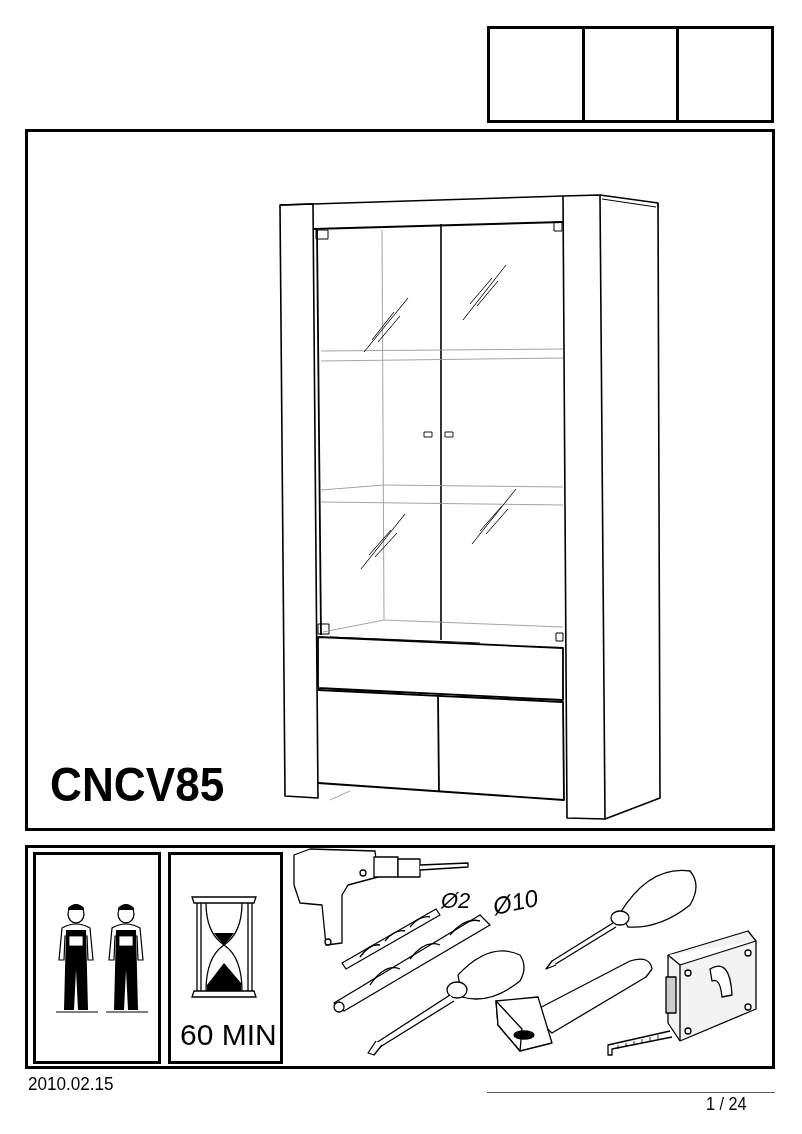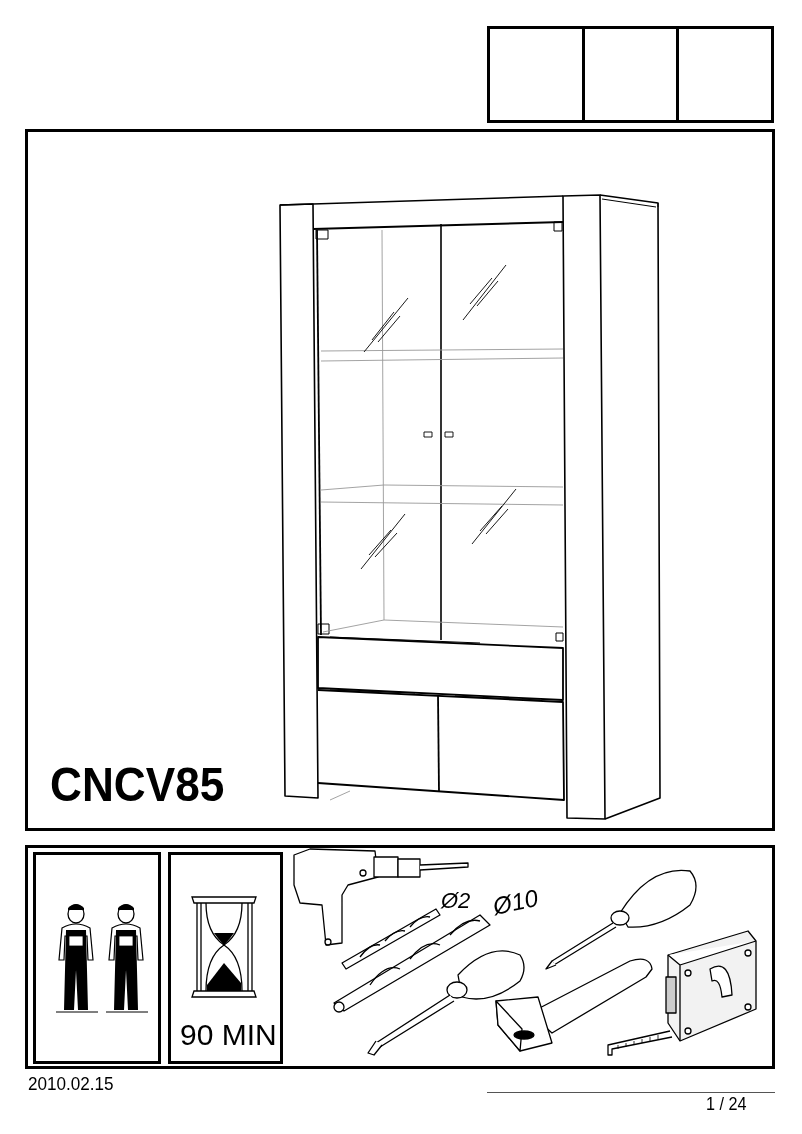--- a/index.html
+++ b/index.html
@@ -112,21 +112,21 @@
   <g fill="none" stroke="#000" stroke-width="1.3">
     <path d="M2 2 L66 2 L64 8 L4 8 Z"></path>
     <path d="M2 102 L66 102 L64 96 L4 96 Z"></path>
     <path d="M7 8 L7 96 M11 8 L11 96 M58 8 L58 96 M62 8 L62 96"></path>
     <path d="M16 8 Q16 38 34 50 Q52 38 52 8"></path>
     <path d="M16 96 Q16 62 34 50 Q52 62 52 96"></path>
   </g>
   <path d="M24 38 L44 38 Q40 44 34 50 Q28 44 24 38 Z" fill="#000"></path>
   <path d="M17 90 L34 68 L51 88 L51 96 L17 96 Z" fill="#000"></path>
 </svg>
-<div class="abs time-label">90 MIN</div>
+<div class="abs time-label">60 MIN</div>
 
 <svg style="left:290px;top:845px;" width="490" height="224" viewBox="0 0 490 224">
   <g fill="#fff" stroke="#000" stroke-width="1.3" stroke-linejoin="round">
 
     <g>
       <path d="M4 10 L20 4 L85 6 L88 32 L58 40 L52 50 L52 98 L36 100 L32 60 L10 58 L4 40 Z"></path>
       <rect x="84" y="12" width="24" height="20"></rect>
       <rect x="108" y="14" width="22" height="18"></rect>
       <path d="M130 20 L178 18 L178 22 L130 25"></path>
       <circle cx="38" cy="97" r="3"></circle>

